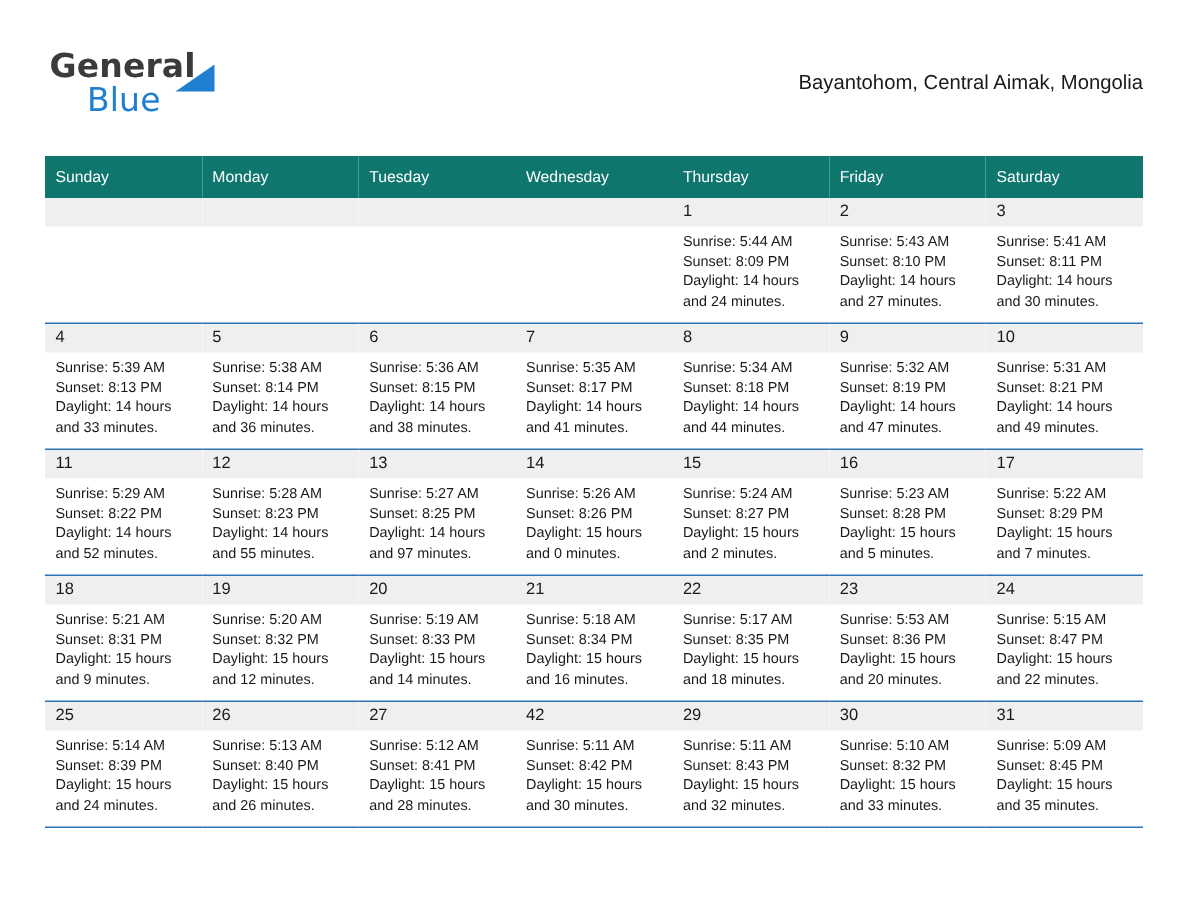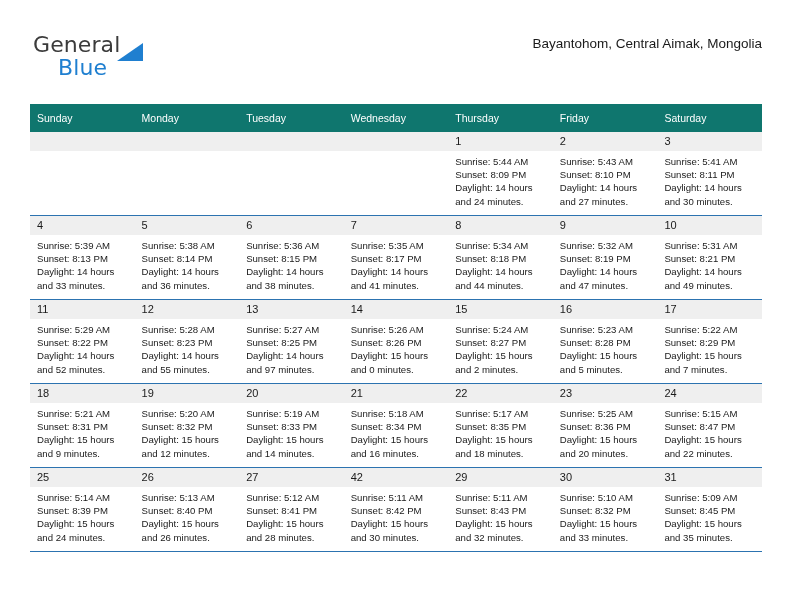--- a/index.html
+++ b/index.html
@@ -37,21 +37,21 @@
     height: 56px;
   }
   .logo-general {
     position: absolute;
     left: 3px;
     top: 0px;
     font-size: 22px;
     letter-spacing: 0.1px;
     color: #3b3b3b;
     font-family: "DejaVu Sans", sans-serif;
-    font-weight: 400;
+    font-weight: 700;
   }
   .logo-blue {
     position: absolute;
     left: 28px;
     top: 23px;
     font-size: 22px;
     letter-spacing: 0.1px;
     color: #1f7fd0;
     font-family: "DejaVu Sans", sans-serif;
     font-weight: 400;
@@ -74,21 +74,21 @@
     text-align: right;
   }
   .cal-title {
     font-size: 25px;
     font-weight: 400;
     color: #1a1a1a;
     line-height: 30px;
     white-space: nowrap;
   }
   .cal-subtitle {
-    margin-top: 8px;
+    margin-top: 19px;
     font-size: 13.5px;
     font-weight: 400;
     color: #1a1a1a;
     line-height: 16px;
     white-space: nowrap;
   }
 
   
   .calendar {
     position: absolute;
@@ -386,21 +386,21 @@
             <div class="cellbody">
               <div>Sunrise: 5:17 AM</div>
               <div>Sunset: 8:35 PM</div>
               <div>Daylight: 15 hours</div>
               <div>and 18 minutes.</div>
             </div>
           </td>
           <td>
             <div class="daynum">23</div>
             <div class="cellbody">
-              <div>Sunrise: 5:25 AM</div>
+              <div>Sunrise: 5:53 AM</div>
               <div>Sunset: 8:36 PM</div>
               <div>Daylight: 15 hours</div>
               <div>and 20 minutes.</div>
             </div>
           </td>
           <td>
             <div class="daynum">24</div>
             <div class="cellbody">
               <div>Sunrise: 5:15 AM</div>
               <div>Sunset: 8:47 PM</div>

